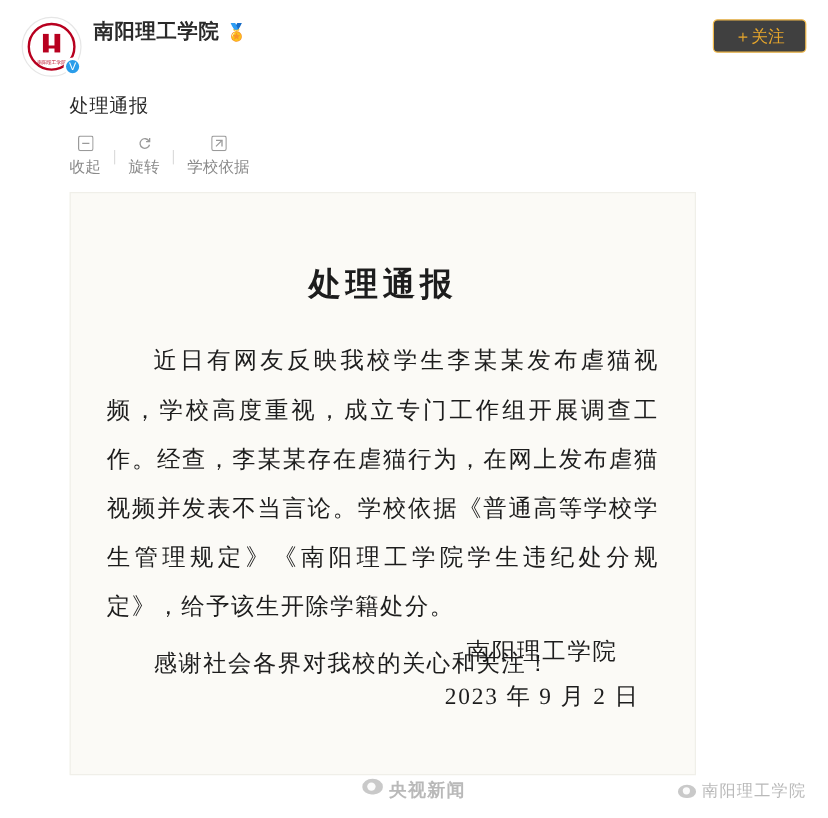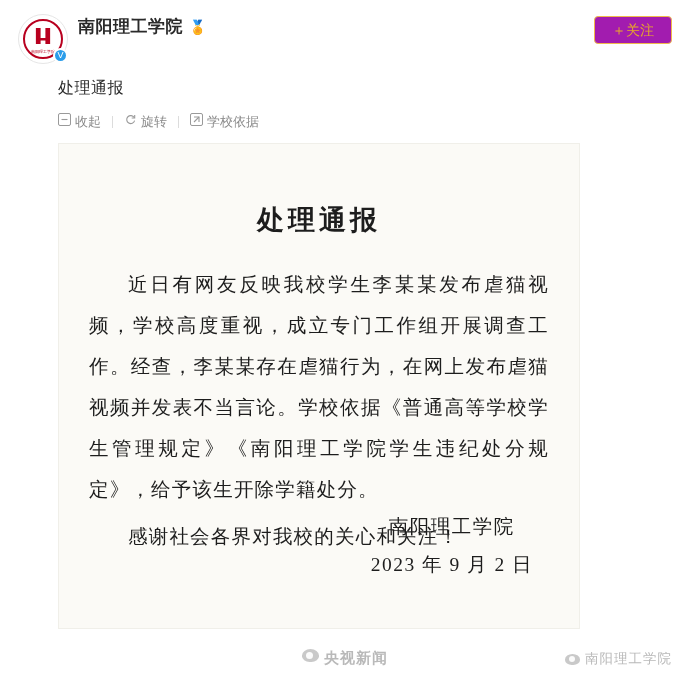--- a/index.html
+++ b/index.html
@@ -122,21 +122,21 @@
     white-space: nowrap;
   }
   .follow-btn {
     flex: 0 0 auto;
     margin-top: 2px;
     height: 28px;
     min-width: 78px;
     padding: 0 12px;
     border: 1px solid #f0b84a;
     border-radius: 4px;
-    background: #a21caf;
+    background: #404040;
     color: #e8a72b;
     font-size: 14px;
     line-height: 26px;
     text-align: center;
     cursor: pointer;
     box-sizing: border-box;
   }
 
   
   .content {
@@ -152,23 +152,25 @@
   .img-tools {
     margin-top: 14px;
     display: flex;
     align-items: center;
     font-size: 13px;
     color: #8a8a8a;
     gap: 0;
   }
   .tool {
     display: inline-flex;
+    align-items: center;
     gap: 4px;
     cursor: pointer;
     white-space: nowrap;
+    flex-direction: column;
   }
   .tool-sep {
     display: inline-block;
     width: 1px;
     height: 12px;
     background: #dcdcdc;
     margin: 0 11px;
   }
   .tool svg { display: block; }
 

